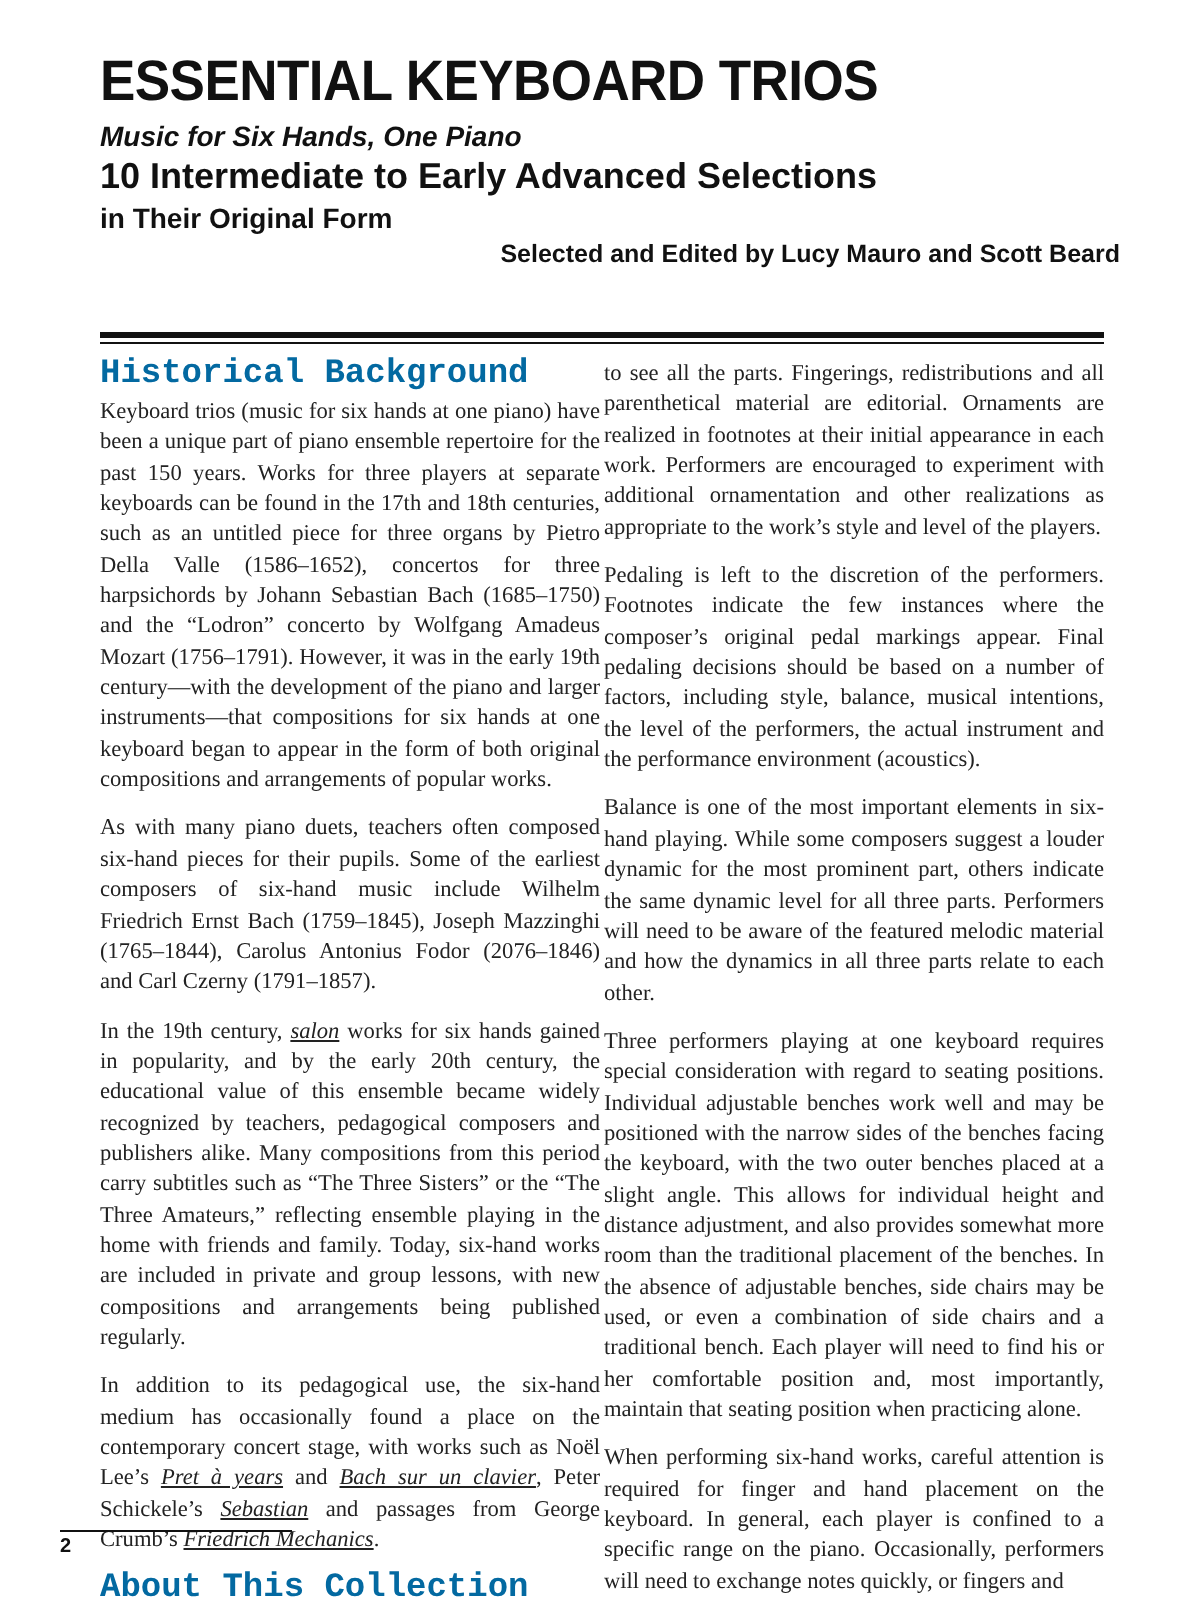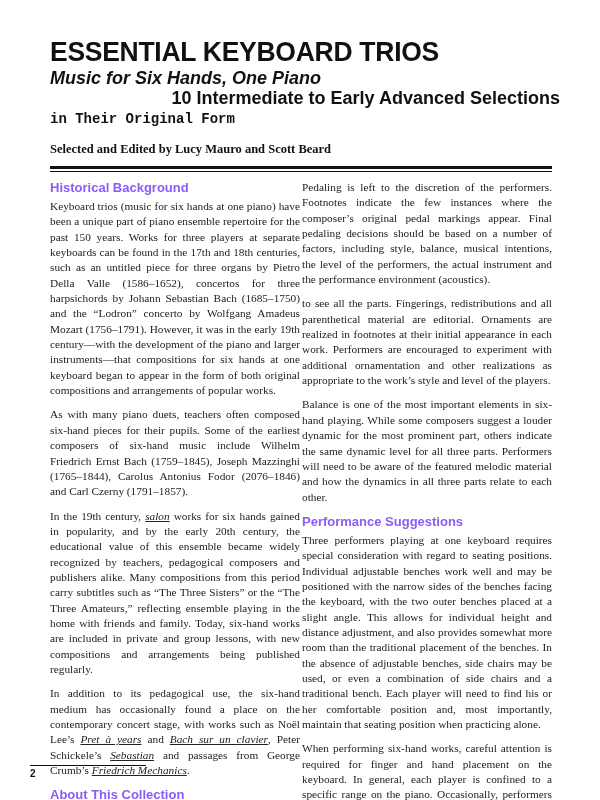--- a/index.html
+++ b/index.html
@@ -1,29 +1,29 @@
 <!DOCTYPE html>
 <html><head>
 <meta charset="utf-8">
 <style>
   html, body { margin:0; padding:0; background:#ffffff; }
   body { width:600px; height:800px; position:relative; overflow:hidden; color:#1a1a1a; }
-  .header { position:absolute; left:50px; top:34px; width:510px; }
+  .header { position:absolute; left:50px; top:24px; width:510px; }
   .title { font-family:"Liberation Sans","DejaVu Sans",sans-serif; font-weight:bold; font-size:28.5px; letter-spacing:-0.3px; line-height:34px; margin:0; color:#111; transform:scaleX(0.93); transform-origin:left; white-space:nowrap; }
-  .subtitle-italic { font-family:"Liberation Sans",sans-serif; font-style:italic; font-weight:bold; font-size:18px; line-height:18px; margin-top:1px; color:#111; }
-  .subtitle-main { font-family:"Liberation Sans",sans-serif; font-weight:bold; font-size:18px; line-height:22px; color:#111;text-align:right; }
-  .subtitle-small { font-family:Liberation Mono, monospace; font-weight:bold; font-size:14px; line-height:20px; color:#111; }
-  .editors { font-family:Liberation Serif, serif; font-weight:bold; font-size:12.5px; line-height:16px; margin-top:12px; color:#111; }
+  .subtitle-italic { font-family:"Liberation Sans",sans-serif; font-style:italic; font-weight:bold; font-size:14px; line-height:18px; margin-top:1px; color:#111; }
+  .subtitle-main { font-family:"Liberation Sans",sans-serif; font-weight:bold; font-size:18px; line-height:22px; color:#111; }
+  .subtitle-small { font-family:Liberation Sans, sans-serif; font-weight:bold; font-size:14px; line-height:20px; color:#111; }
+  .editors { font-family:Liberation Sans, sans-serif; font-weight:bold; font-size:12.5px; line-height:16px; color:#111;text-align:right; }
   .rule { position:absolute; left:50px; top:166px; width:502px; }
   .rule .thick { height:3px; background:#111; }
   .rule .thin { height:1px; background:#111; margin-top:1.5px; }
   .col { position:absolute; top:180px; width:250px; font-family:"Liberation Serif","DejaVu Serif",serif; font-size:11.3px; line-height:15.35px; color:#222; text-align:justify; }
   .col.left { left:50px; }
   .col.right { left:302px; }
-  .col h2 { font-family:Liberation Sans, sans-serif; font-weight:bold; font-size:13px; margin:0 0 3px 0; line-height:16px; color:#8b5cf6; }
+  .col h2 { font-family:Liberation Mono, monospace; font-weight:bold; font-size:17px; margin:0 0 3px 0; line-height:16px; color:#0369a1; }
   .col p { margin:0 0 9px 0; hyphens:auto; }
   .footer-rule { position:absolute; left:30px; top:765px; width:116px; height:1px; background:#111; }
   .page-num { position:absolute; left:30px; top:768px; font-family:"Liberation Sans",sans-serif; font-weight:bold; font-size:10px; color:#111; }
   i { font-style:italic;text-decoration:underline; }
 </style>
 </head>
 <body>
 
 <div class="header">
   <h1 class="title">ESSENTIAL KEYBOARD TRIOS</h1>
@@ -42,22 +42,21 @@
   <h2>Historical Background</h2>
   <p>Keyboard trios (music for six hands at one piano) have been a unique part of piano ensemble repertoire for the past 150 years. Works for three players at separate keyboards can be found in the 17th and 18th centuries, such as an untitled piece for three organs by Pietro Della Valle (1586–1652), concertos for three harpsichords by Johann Sebastian Bach (1685–1750) and the “Lodron” concerto by Wolfgang Amadeus Mozart (1756–1791). However, it was in the early 19th century—with the development of the piano and larger instruments—that compositions for six hands at one keyboard began to appear in the form of both original compositions and arrangements of popular works.</p>
   <p>As with many piano duets, teachers often composed six-hand pieces for their pupils. Some of the earliest composers of six-hand music include Wilhelm Friedrich Ernst Bach (1759–1845), Joseph Mazzinghi (1765–1844), Carolus Antonius Fodor (2076–1846) and Carl Czerny (1791–1857).</p>
   <p><span>In the 19th century, </span><i>salon</i><span> works for six hands gained in popularity, and by the early 20th century, the educational value of this ensemble became widely recognized by teachers, pedagogical composers and publishers alike. Many compositions from this period carry subtitles such as “The Three Sisters” or the “The Three Amateurs,” reflecting ensemble playing in the home with friends and family. Today, six-hand works are included in private and group lessons, with new compositions and arrangements being published regularly.</span></p>
   <p><span>In addition to its pedagogical use, the six-hand medium has occasionally found a place on the contemporary concert stage, with works such as Noël Lee’s </span><i>Pret à years</i><span> and </span><i>Bach sur un clavier</i><span>, Peter Schickele’s </span><i>Sebastian</i><span> and passages from George Crumb’s </span><i>Friedrich Mechanics</i><span>.</span></p>
   <h2>About This Collection</h2>
 
 </div>
 
 <div class="col right">
+  <p>to see all the parts. Fingerings, redistributions and all parenthetical material are editorial. Ornaments are realized in footnotes at their initial appearance in each work. Performers are encouraged to experiment with additional ornamentation and other realizations as appropriate to the work’s style and level of the players.</p>
   <p>Pedaling is left to the discretion of the performers. Footnotes indicate the few instances where the composer’s original pedal markings appear. Final pedaling decisions should be based on a number of factors, including style, balance, musical intentions, the level of the performers, the actual instrument and the performance environment (acoustics).</p>
-  <p>to see all the parts. Fingerings, redistributions and all parenthetical material are editorial. Ornaments are realized in footnotes at their initial appearance in each work. Performers are encouraged to experiment with additional ornamentation and other realizations as appropriate to the work’s style and level of the players.</p>
   <p>Balance is one of the most important elements in six-hand playing. While some composers suggest a louder dynamic for the most prominent part, others indicate the same dynamic level for all three parts. Performers will need to be aware of the featured melodic material and how the dynamics in all three parts relate to each other.</p>
-  <h2>Performance Suggestions</h2>
   <p>Three performers playing at one keyboard requires special consideration with regard to seating positions. Individual adjustable benches work well and may be positioned with the narrow sides of the benches facing the keyboard, with the two outer benches placed at a slight angle. This allows for individual height and distance adjustment, and also provides somewhat more room than the traditional placement of the benches. In the absence of adjustable benches, side chairs may be used, or even a combination of side chairs and a traditional bench. Each player will need to find his or her comfortable position and, most importantly, maintain that seating position when practicing alone.</p>
   <p>When performing six-hand works, careful attention is required for finger and hand placement on the keyboard. In general, each player is confined to a specific range on the piano. Occasionally, performers will need to exchange notes quickly, or fingers and</p>
 </div>
 
 <div class="footer-rule"></div>
 <div class="page-num">2</div>
 
 </body></html>

